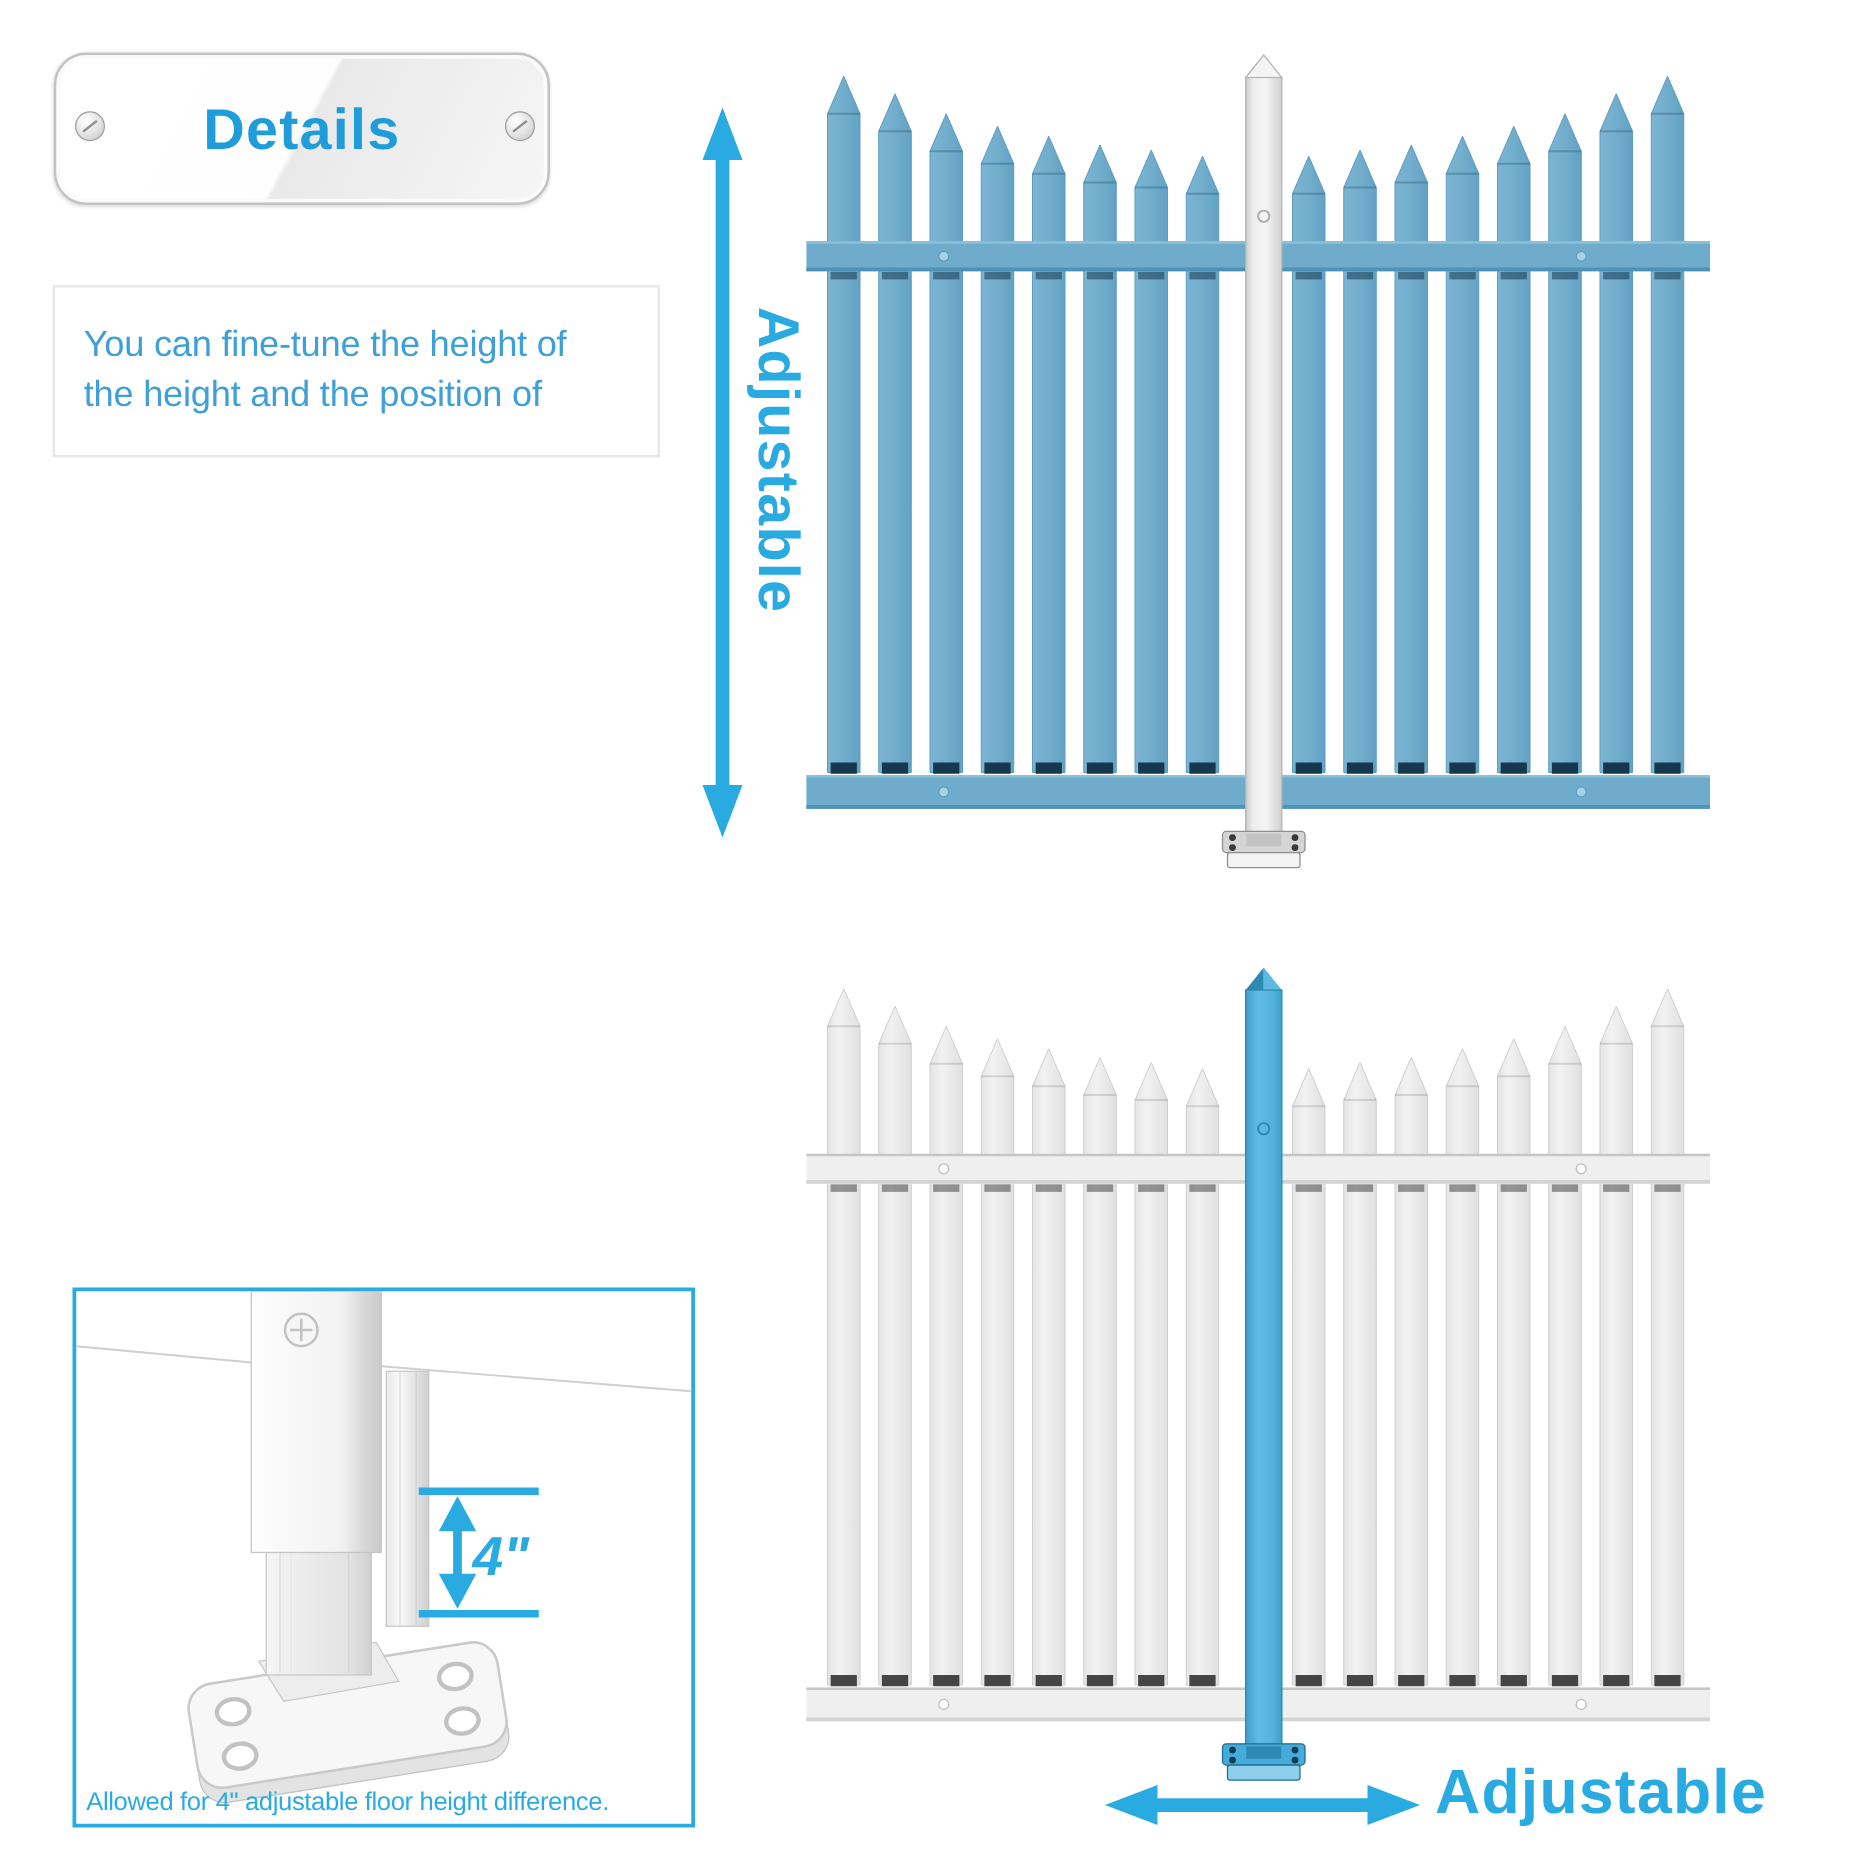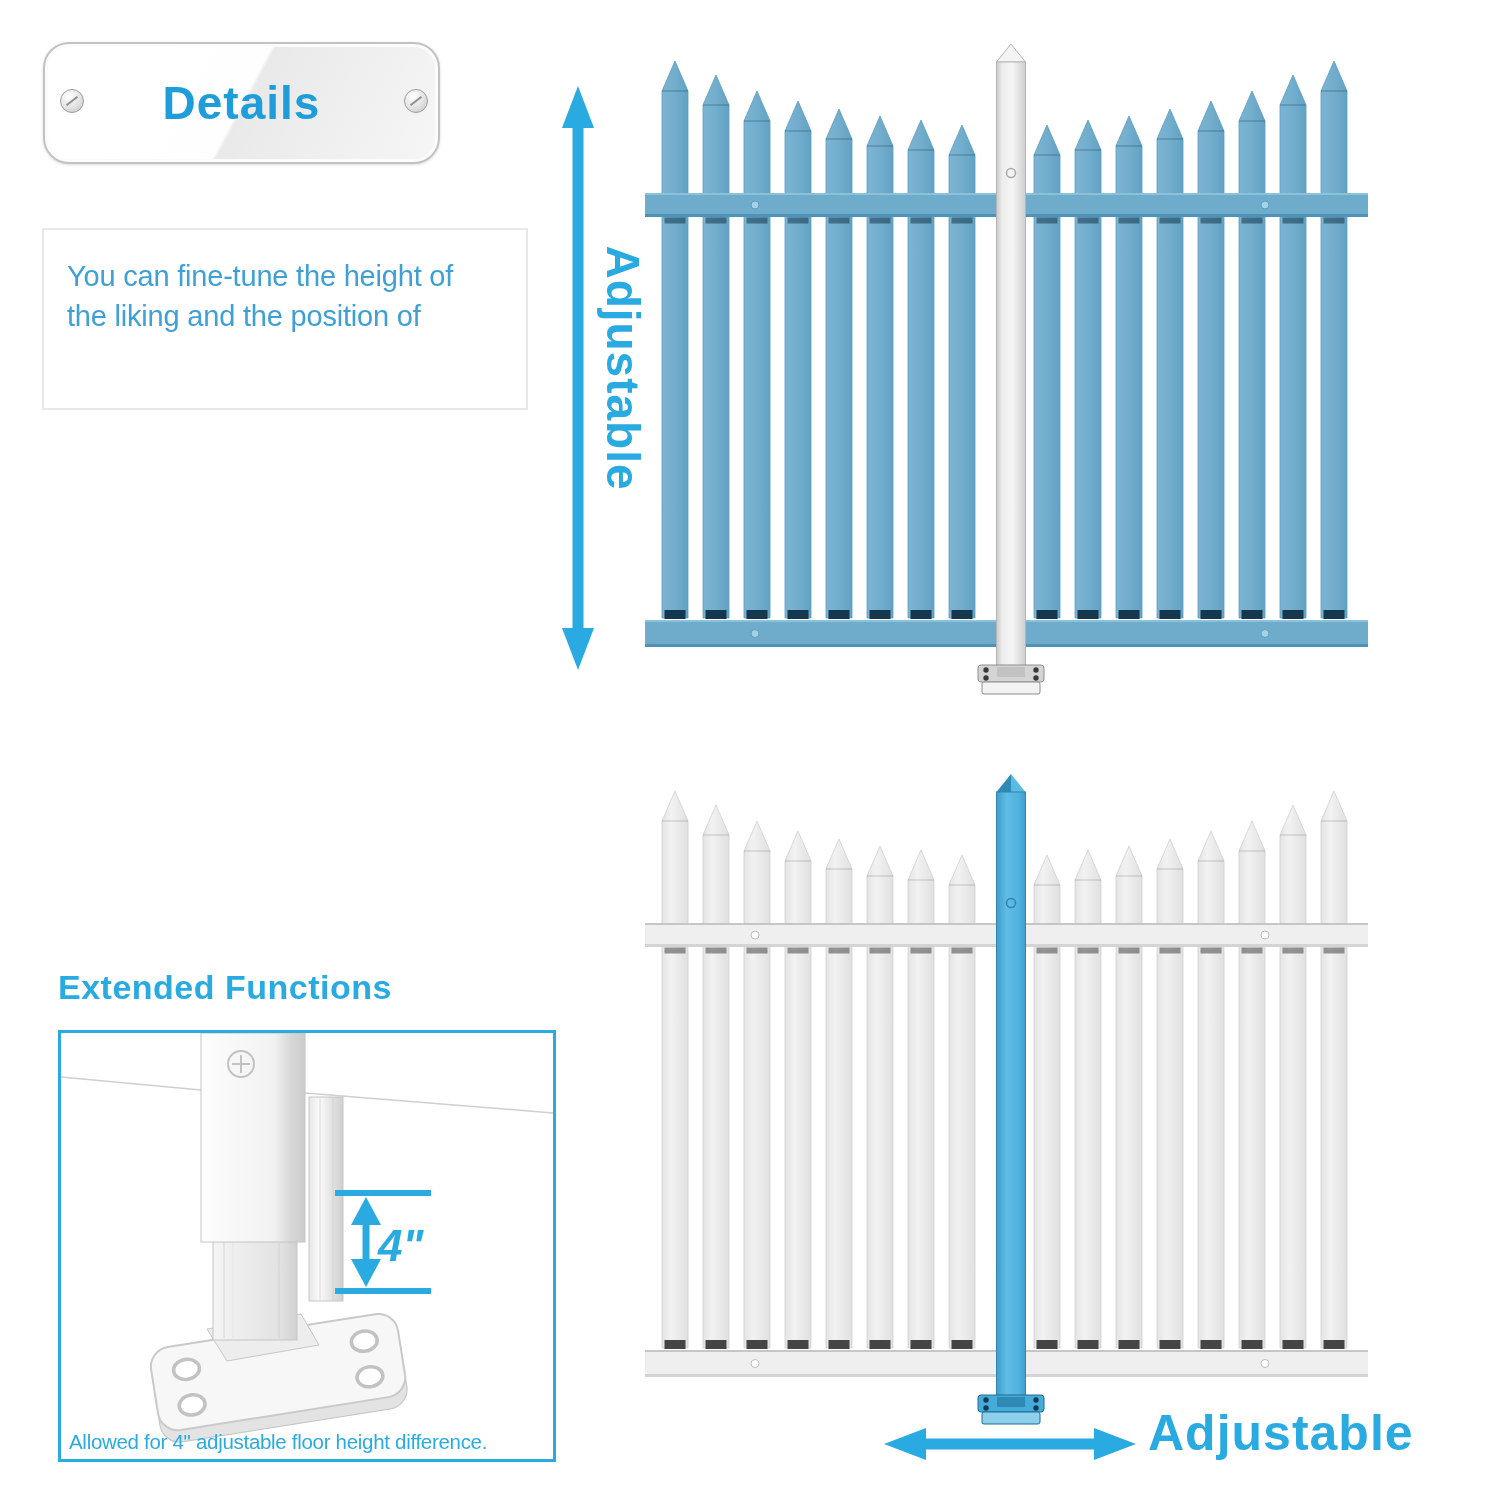--- a/index.html
+++ b/index.html
@@ -18,21 +18,21 @@
   .badge-label{position:absolute;inset:0;display:flex;align-items:center;justify-content:center;
     font-size:46px;font-weight:bold;color:var(--heading-blue);letter-spacing:1px}
   .screw{position:absolute;width:24px;height:24px;border-radius:50%;top:45px;
     background:radial-gradient(circle at 35% 30%,#FFFFFF,#E2E2E2 55%,#C2C2C2);
     border:1px solid #9C9C9C;box-sizing:border-box}
   .screw::after{content:"";position:absolute;left:4px;top:10px;width:14px;height:2px;
     background:#8F8F8F;transform:rotate(-38deg)}
   .screw-l{left:15px}.screw-r{right:10px}
 
   
-  .desc-box{position:absolute;left:42px;top:228px;width:486px;height:182px;border:2px solid #E8E8E8;
+  .desc-box{position:absolute;left:42px;top:228px;width:486px;height:138px;border:2px solid #E8E8E8;
     box-sizing:border-box;padding:26px 0 0 23px;color:var(--paragraph-blue);
     font-size:29px;line-height:40px;letter-spacing:-0.2px}
 
   
   .v-arrow{position:absolute;left:560px;top:86px}
   .v-label{position:absolute;left:623px;top:368px;transform:translate(-50%,-50%) rotate(90deg);
     font-size:46px;font-weight:bold;color:var(--accent);white-space:nowrap;letter-spacing:1px}
   .h-arrow{position:absolute;left:884px;top:1426px}
   .h-label{position:absolute;left:1148px;top:1404px;font-size:50px;font-weight:bold;
     color:var(--accent);letter-spacing:1px}
@@ -61,21 +61,21 @@
 <div class="canvas">
 
   <div class="badge">
     <span class="screw screw-l"></span>
     <span class="screw screw-r"></span>
     <div class="badge-label">Details</div>
   </div>
 
   <div class="desc-box">
     <div>You can fine-tune the height of</div>
-    <div>the liking and the position of</div>
+    <div>the height and the position of</div>
   </div>
 
   <svg class="v-arrow" width="36" height="584" viewBox="0 0 36 584" xmlns="http://www.w3.org/2000/svg">
     <line class="acc-stroke" x1="18" y1="34" x2="18" y2="550" stroke-width="11"></line>
     <polygon class="acc-fill" points="18,0 2,42 34,42"></polygon>
     <polygon class="acc-fill" points="18,584 2,542 34,542"></polygon>
   </svg>
   <div class="v-label">Adjustable</div>
 
   <div class="fence top-fence"><svg xmlns="http://www.w3.org/2000/svg" width="745" height="670" viewBox="0 0 745 670">
@@ -278,21 +278,20 @@
         <rect x="337" y="642" width="58" height="12" rx="2" fill="#8ED0EC" stroke="#1E6C92" stroke-width="1"></rect>
       </svg></div>
 
   <svg class="h-arrow" width="252" height="36" viewBox="0 0 252 36" xmlns="http://www.w3.org/2000/svg">
     <line class="acc-stroke" x1="34" y1="18" x2="218" y2="18" stroke-width="11"></line>
     <polygon class="acc-fill" points="0,18 42,2 42,34"></polygon>
     <polygon class="acc-fill" points="252,18 210,2 210,34"></polygon>
   </svg>
   <div class="h-label">Adjustable</div>
 
-  <div class="ext-heading">Extended Functions</div>
 
   <div class="ext-box">
     <svg class="ext-svg" width="492" height="426" viewBox="0 0 492 426" xmlns="http://www.w3.org/2000/svg">
       <defs>
         <linearGradient id="col1" x1="0" y1="0" x2="1" y2="0">
           <stop offset="0" stop-color="#FDFDFD"></stop>
             <stop offset="0.7" stop-color="#F2F2F2"></stop>
           <stop offset="0.86" stop-color="#D8D8D8"></stop>
             <stop offset="1" stop-color="#CBCBCB"></stop>
         </linearGradient>

